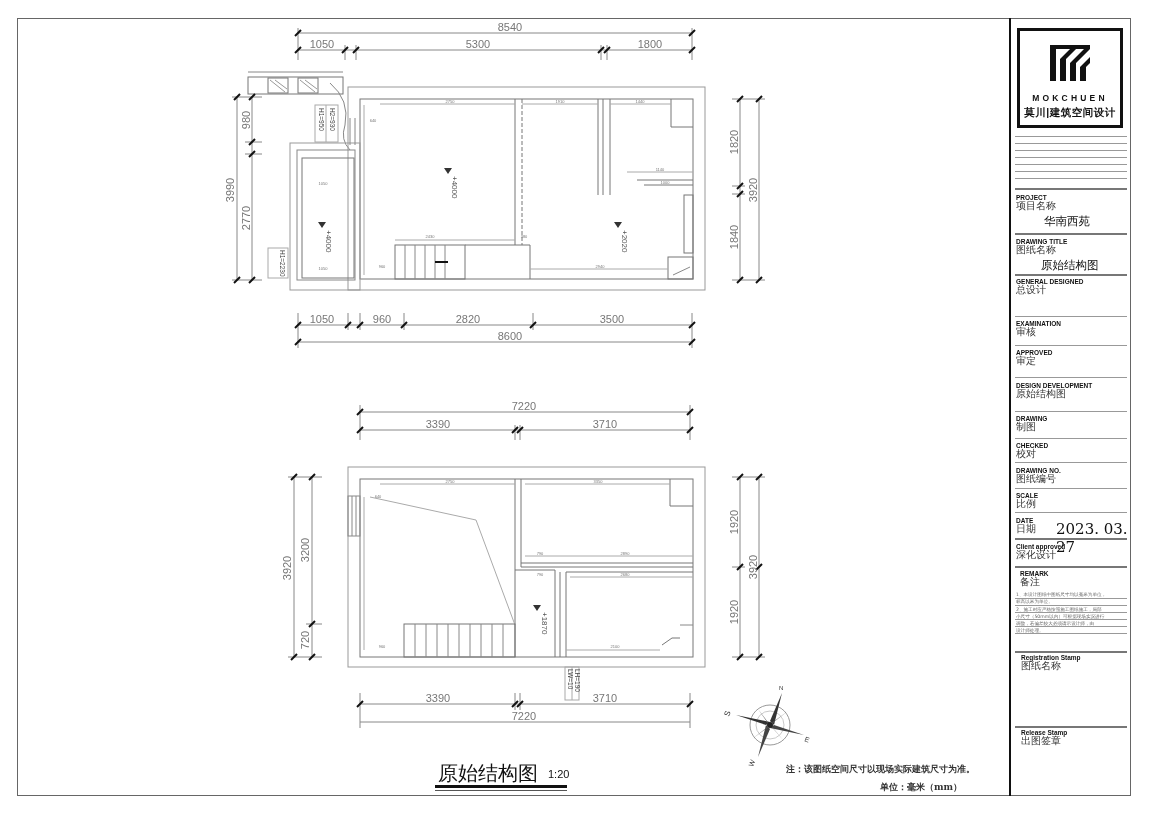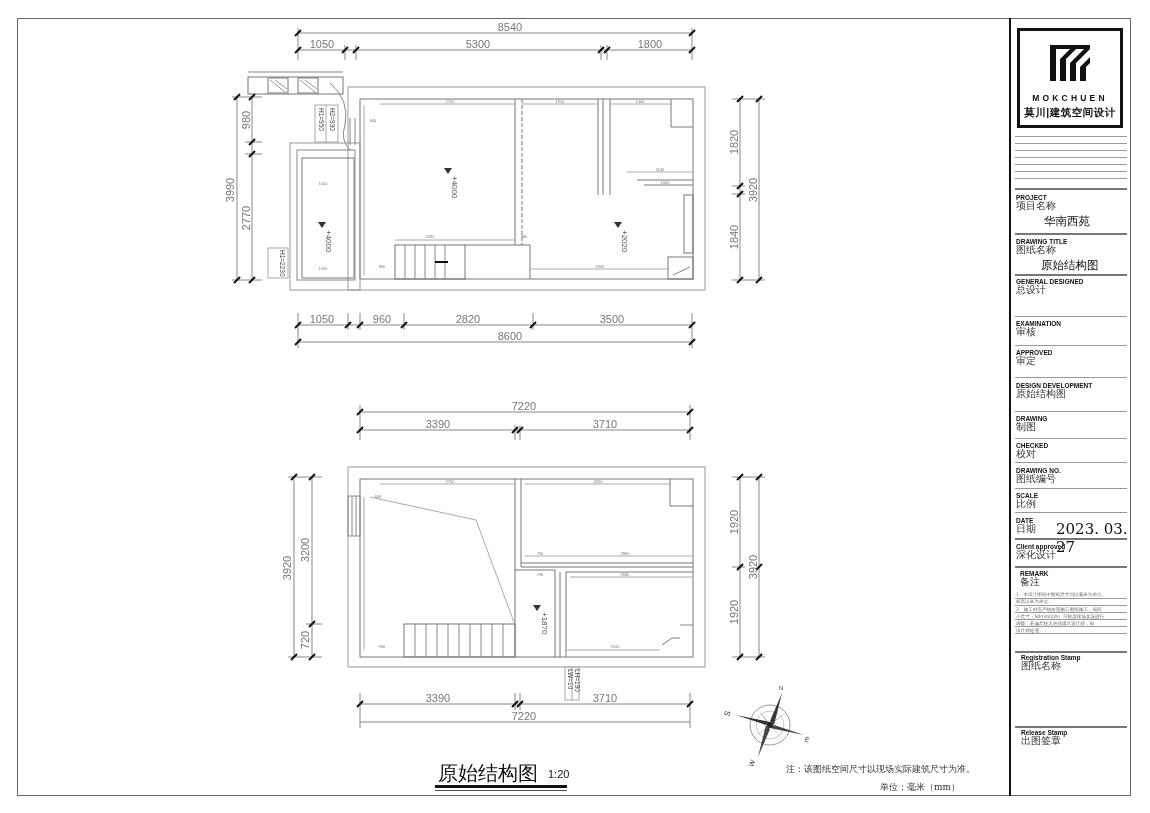--- a/index.html
+++ b/index.html
@@ -17,21 +17,21 @@
   .hl{position:absolute;left:4px;width:112px;height:1px;background:#999;}
   .hl.dark{background:#777;height:1.5px;}
   .tb-label{position:absolute;left:5px;font-size:6.5px;font-weight:bold;color:#111;line-height:8px;}
   .tb-cn{position:absolute;left:5px;font-size:10px;color:#333;line-height:8px;font-family:"DejaVu Sans",sans-serif;}
   .tb-value{position:absolute;font-size:11.5px;color:#111;font-family:"DejaVu Serif",serif;}
   .remark-line{position:absolute;left:5px;width:108px;font-size:4.6px;line-height:7px;color:#666;font-family:"DejaVu Sans",sans-serif;}
   .title-main{position:absolute;left:438px;top:760px;font-size:20px;color:#111;font-family:"DejaVu Sans",sans-serif;}
   .title-scale{position:absolute;left:548px;top:768px;font-size:11px;color:#111;}
   .title-ul1{position:absolute;left:435px;top:785px;width:132px;height:3px;background:#111;}
   .title-ul2{position:absolute;left:435px;top:790px;width:132px;height:1px;background:#555;}
-  .note{position:absolute;font-size:9px;color:#333;font-family:"DejaVu Serif",serif;}
+  .note{position:absolute;font-size:9px;color:#333;font-family:"DejaVu Serif",serif;font-weight:bold;}
 </style>
 </head>
 <body>
 
 <div class="sheet">
   <div class="frame"></div>
   <div class="tb-divider"></div>
 
   <svg class="plan" width="1010" height="813" viewBox="0 0 1010 813">
     <defs>

